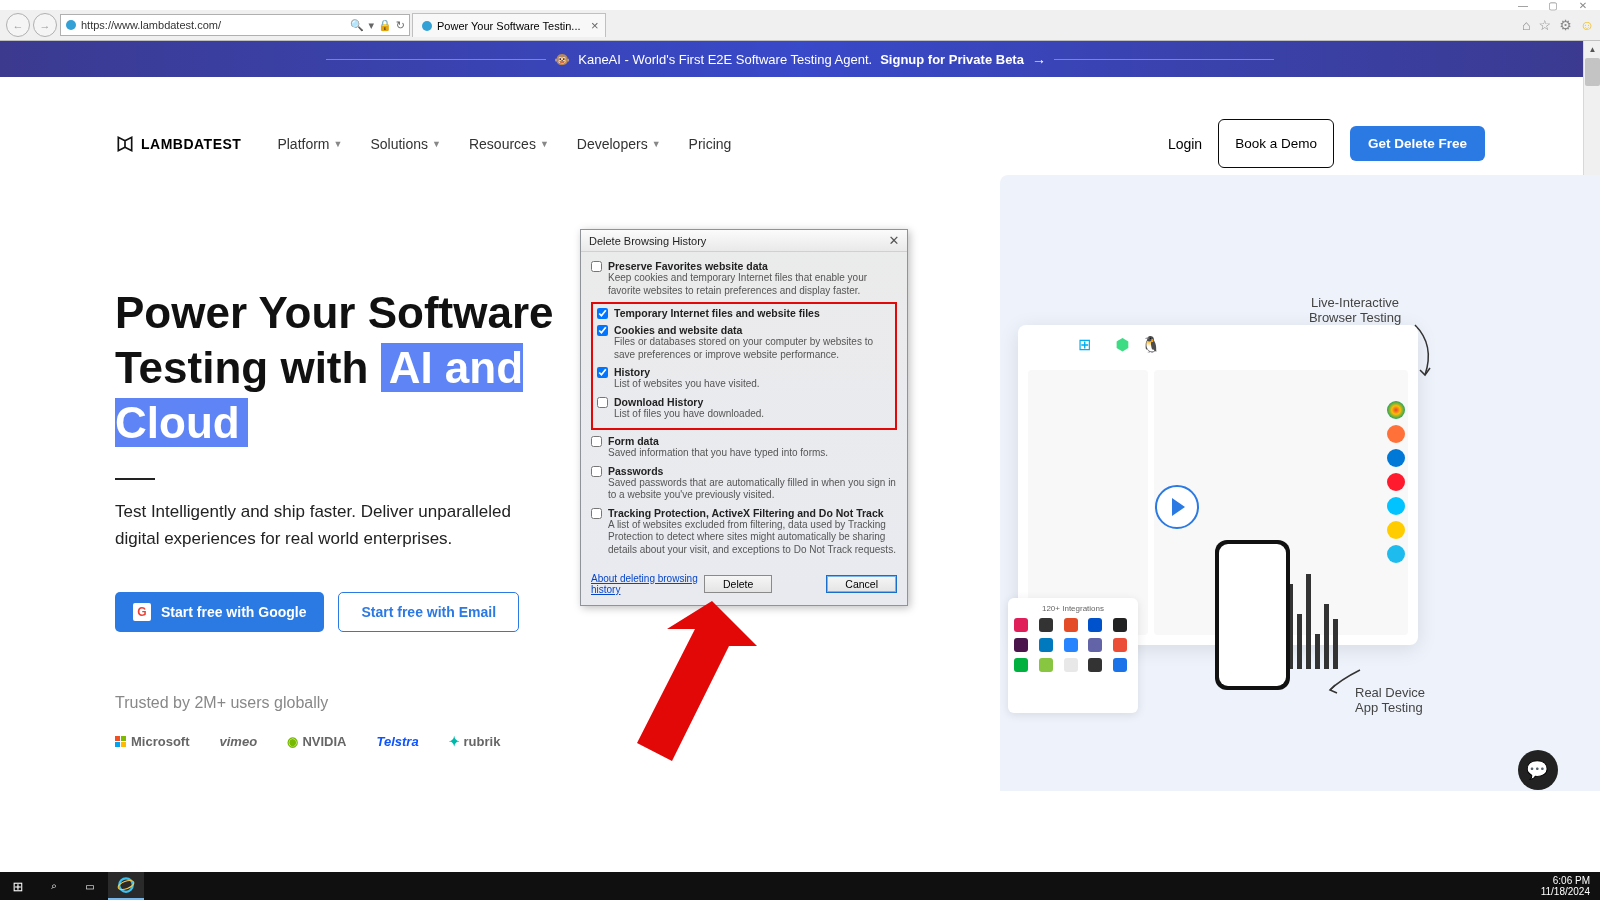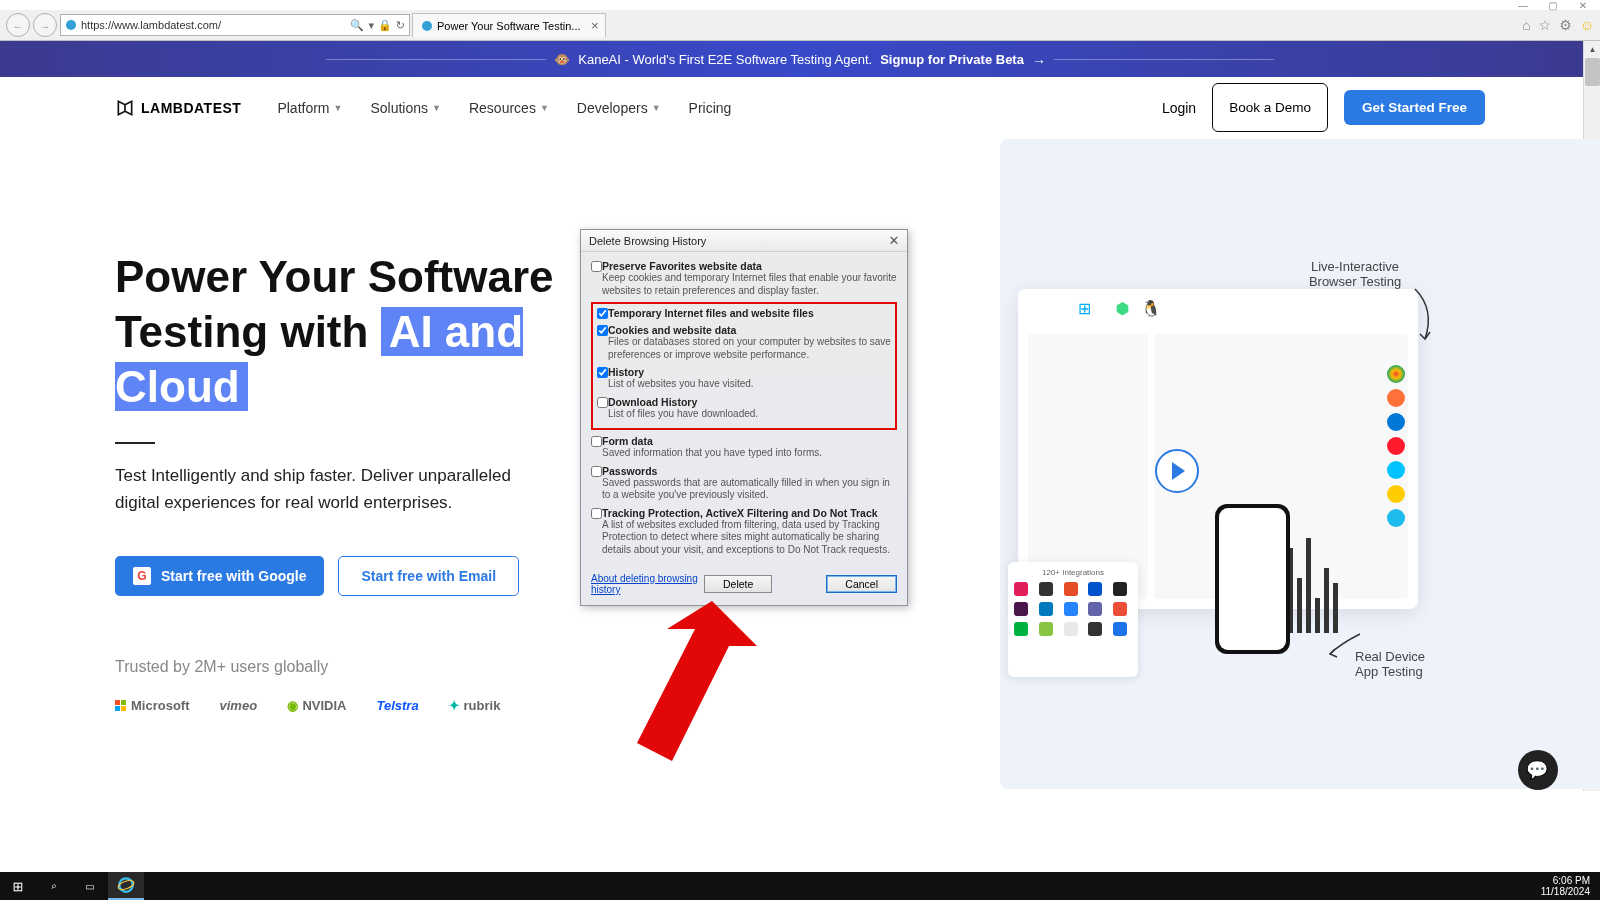--- a/index.html
+++ b/index.html
@@ -21,21 +21,21 @@
 .tab-icon { width: 12px; height: 12px; margin-right: 4px; }
 .toolbar-right { margin-left: auto; display: flex; gap: 8px; color: #888; font-size: 14px; }
 
 
 .page { height: 750px; background: #fff; position: relative; overflow: hidden; }
 .banner { height: 36px; background: linear-gradient(90deg, #3b3a8f 0%, #3849c9 50%, #3b3a8f 100%); display: flex; align-items: center; justify-content: center; color: #fff; font-size: 13px; gap: 8px; }
 .banner-link { font-weight: 700; cursor: pointer; }
 .banner-arrow { font-size: 14px; }
 .banner-line { width: 220px; height: 1px; background: rgba(255,255,255,0.35); }
 
-.navbar { height: 62px; padding: 0 115px; display: flex; align-items: center; border-bottom: 1px solid transparent; }
+.navbar { height: 62px; padding: 0 115px; display: flex; align-items: center; border-bottom: 1px solid transparent; margin-top: 36px; }
 .logo { display: flex; align-items: center; gap: 6px; font-weight: 700; font-size: 14px; letter-spacing: 0.5px; }
 .logo-icon { width: 20px; height: 20px; }
 .nav-links { display: flex; gap: 28px; margin-left: 36px; }
 .nav-link { font-size: 14px; color: #333; cursor: pointer; display: flex; align-items: center; gap: 4px; }
 .nav-link .chev { font-size: 9px; color: #888; }
 .nav-right { margin-left: auto; display: flex; align-items: center; gap: 16px; }
 .btn-outline { padding: 16px 16px; border: 1.5px solid #0a0a0a; border-radius: 6px; font-size: 13.5px; font-weight: 500; background: #fff; cursor: pointer; }
 .btn-primary { padding: 10px 18px; background: #2b79e3; border: none; color: #fff; border-radius: 6px; font-size: 13.5px; font-weight: 600; cursor: pointer; }
 .login-link { font-size: 14px; cursor: pointer; }
 
@@ -68,21 +68,21 @@
 .int-grid { display: grid; grid-template-columns: repeat(5, 1fr); gap: 6px; margin-top: 5px; }
 .int-item { width: 14px; height: 14px; border-radius: 3px; background: #eee; }
 .chart-bars { position: absolute; right: 262px; top: 394px; display: flex; gap: 4px; align-items: flex-end; height: 100px; }
 .bar { width: 5px; background: #333; }
 
 
 .dialog { position: absolute; left: 580px; top: 188px; width: 328px; background: linear-gradient(#ebebeb,#e8eaf0); border: 1px solid #8e9499; box-shadow: 2px 2px 8px rgba(0,0,0,0.25); font-size: 11px; color: #222; }
 .dlg-title { height: 22px; padding: 0 8px; display: flex; align-items: center; background: linear-gradient(#fbfbfb,#e9e9e9); border-bottom: 1px solid #d0d0d0; position: relative; font-size: 11px; }
 .dlg-close { position: absolute; right: 4px; top: 2px; width: 18px; height: 16px; display: flex; align-items: center; justify-content: center; font-size: 13px; cursor: pointer; color: #555; }
 .dlg-body { padding: 8px 10px 6px; }
-.dlg-row { display: flex; gap: 0; margin-bottom: 5px; }
+.dlg-row { display: flex; gap: 6px; margin-bottom: 5px; }
 .dlg-row input[type=checkbox] { margin-top: 1px; width: 11px; height: 11px; }
 .dlg-label { font-weight: 700; font-size: 10.5px; }
 .dlg-desc { font-size: 10px; color: #555; line-height: 1.25; }
 .red-box { border: 2px solid #e30808; padding: 3px 4px; margin: 2px 0 5px; }
 .dlg-footer { padding: 6px 10px 10px; display: flex; align-items: center; gap: 6px; }
 .dlg-link { color: #0645c9; font-size: 10px; cursor: pointer; text-decoration: underline; flex: 1; }
 .dlg-btn { padding: 2px 18px; font-size: 10.5px; border: 1px solid #8a8a8a; background: linear-gradient(#f6f6f6,#e4e4e4); cursor: pointer; }
 .dlg-btn.primary { border: 1px solid #1a6ec9; box-shadow: 0 0 0 1px #7bb4ed inset; margin-left: 48px; }
 
 
@@ -185,21 +185,21 @@
           <span>Developers</span>
           <span class="chev">▼</span>
         </span>
       <span class="nav-link">
           <span>Pricing</span>
         </span>
     </div>
     <div class="nav-right">
       <span class="login-link">Login</span>
       <button class="btn-outline">Book a Demo</button>
-      <button class="btn-primary">Get Started Free</button>
+      <button class="btn-primary">Get Delete Free</button>
     </div>
   </div>
 
   <div class="hero">
     <div class="hero-right">
       <div class="label-top">Live-Interactive Browser Testing</div>
       <svg class="arrow-curve" style="right:160px;top:145px" width="30" height="60">
           <path d="M5 5 Q 25 25 15 55" fill="none" stroke="#333" stroke-width="1.5"></path>
           <path d="M10 50 L15 55 L20 48" fill="none" stroke="#333" stroke-width="1.5"></path>
         </svg>

